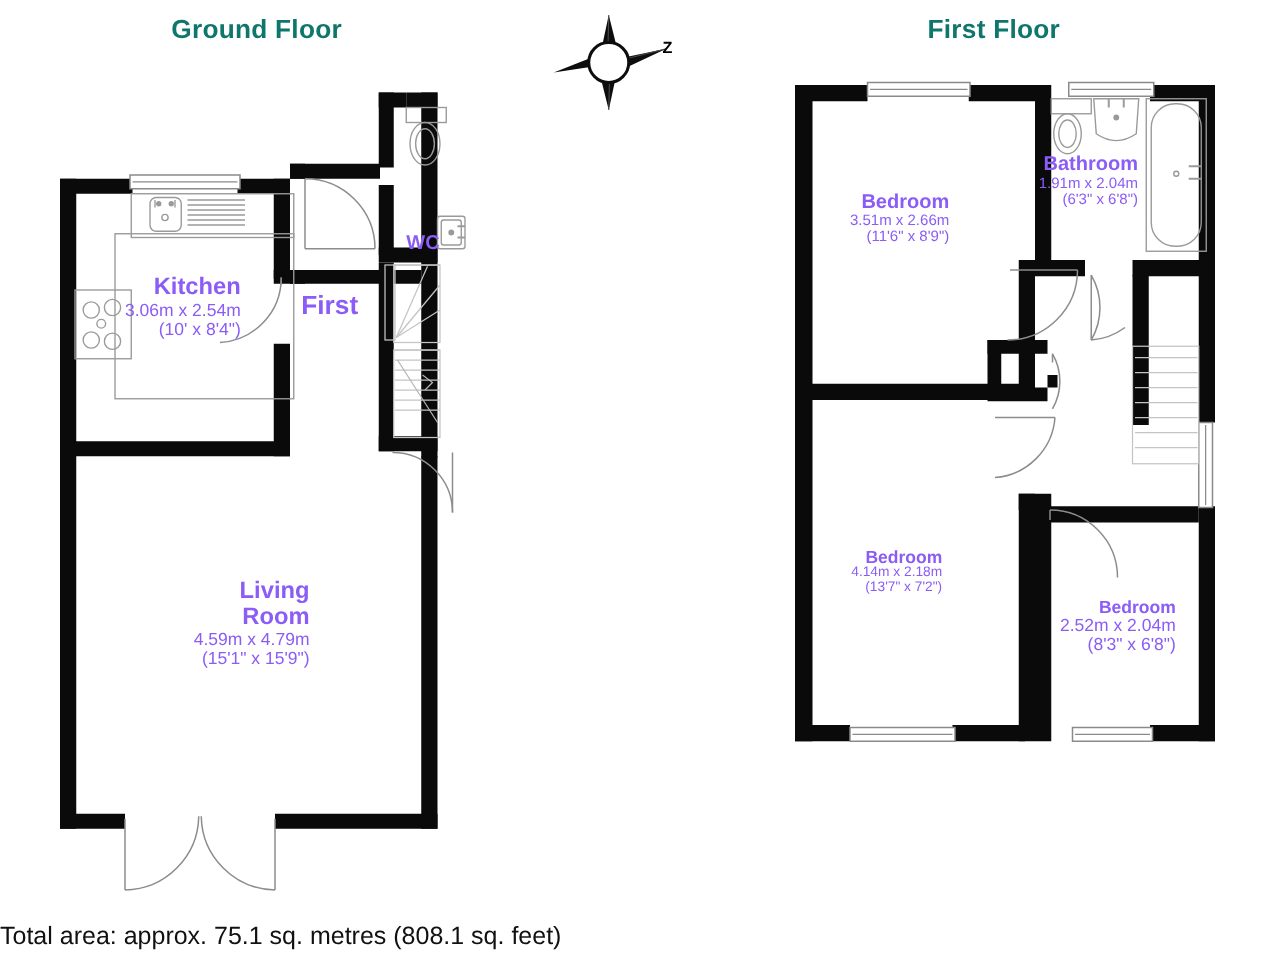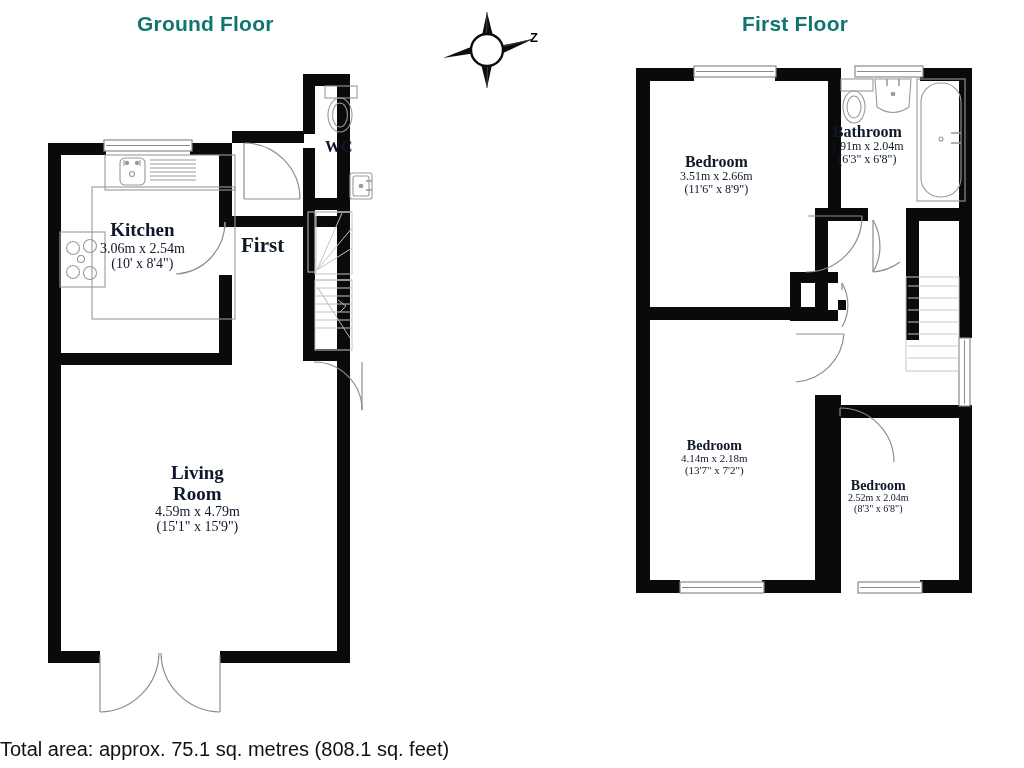--- a/index.html
+++ b/index.html
@@ -27,65 +27,64 @@
     font-size: 21px;
     letter-spacing: 0.2px;
     white-space: nowrap;
     color: #0f766e;
   }
   #title-ground { left: 137px; top: 12px; }
   #title-first  { left: 742px; top: 12px; }
 
   .room-label {
     position: absolute;
-    text-align: center;
+    text-align: right;
     white-space: nowrap;
     line-height: 1.08;
-    color: #0f172a;
-    font-family: Liberation Serif, serif;
+    color: #8b5cf6;
   }
   .room-label .rname {
     display: block;
     font-weight: bold;
   }
   .room-label .rdim {
     display: block;
     font-weight: normal;
   }
 
   
   #lbl-kitchen { left: 100px; top: 220px; font-size: 14px; }
   #lbl-kitchen .rname { font-size: 19px; }
   #lbl-kitchen .rdim  { font-size: 14px; }
 
   #lbl-hall { left: 241px; top: 234px; font-size: 19px; }
   #lbl-hall .rname { font-size: 21px; }
 
   #lbl-wc { left: 325px; top: 138px; font-size: 15px; }
-  #lbl-wc .rname { font-size: 16px; }
+  #lbl-wc .rname { font-size: 16px; margin-top: 48px; }
 
   #lbl-living { left: 155px; top: 463px; font-size: 14px; }
   #lbl-living .rname { font-size: 19px; }
   #lbl-living .rdim  { font-size: 14px; }
 
   #lbl-bed1 { left: 680px; top: 153px; font-size: 12px; }
   #lbl-bed1 .rname { font-size: 16px; }
   #lbl-bed1 .rdim  { font-size: 12px; }
 
   #lbl-bath { left: 831px; top: 123px; font-size: 12px; }
   #lbl-bath .rname { font-size: 16px; }
   #lbl-bath .rdim  { font-size: 12px; }
 
   #lbl-bed2 { left: 681px; top: 438px; font-size: 11px; }
   #lbl-bed2 .rname { font-size: 14px; }
   #lbl-bed2 .rdim  { font-size: 11px; }
 
   #lbl-bed3 { left: 848px; top: 478px; font-size: 11px; }
   #lbl-bed3 .rname { font-size: 14px; }
-  #lbl-bed3 .rdim  { font-size: 10px; }
+  #lbl-bed3 .rdim  { font-size: 14px; }
 
   #total-area {
     position: absolute;
     left: 0;
     top: 738px;
     width: 847px;
     font-size: 20px;
     color: #111111;
   }
   #compass-label {

